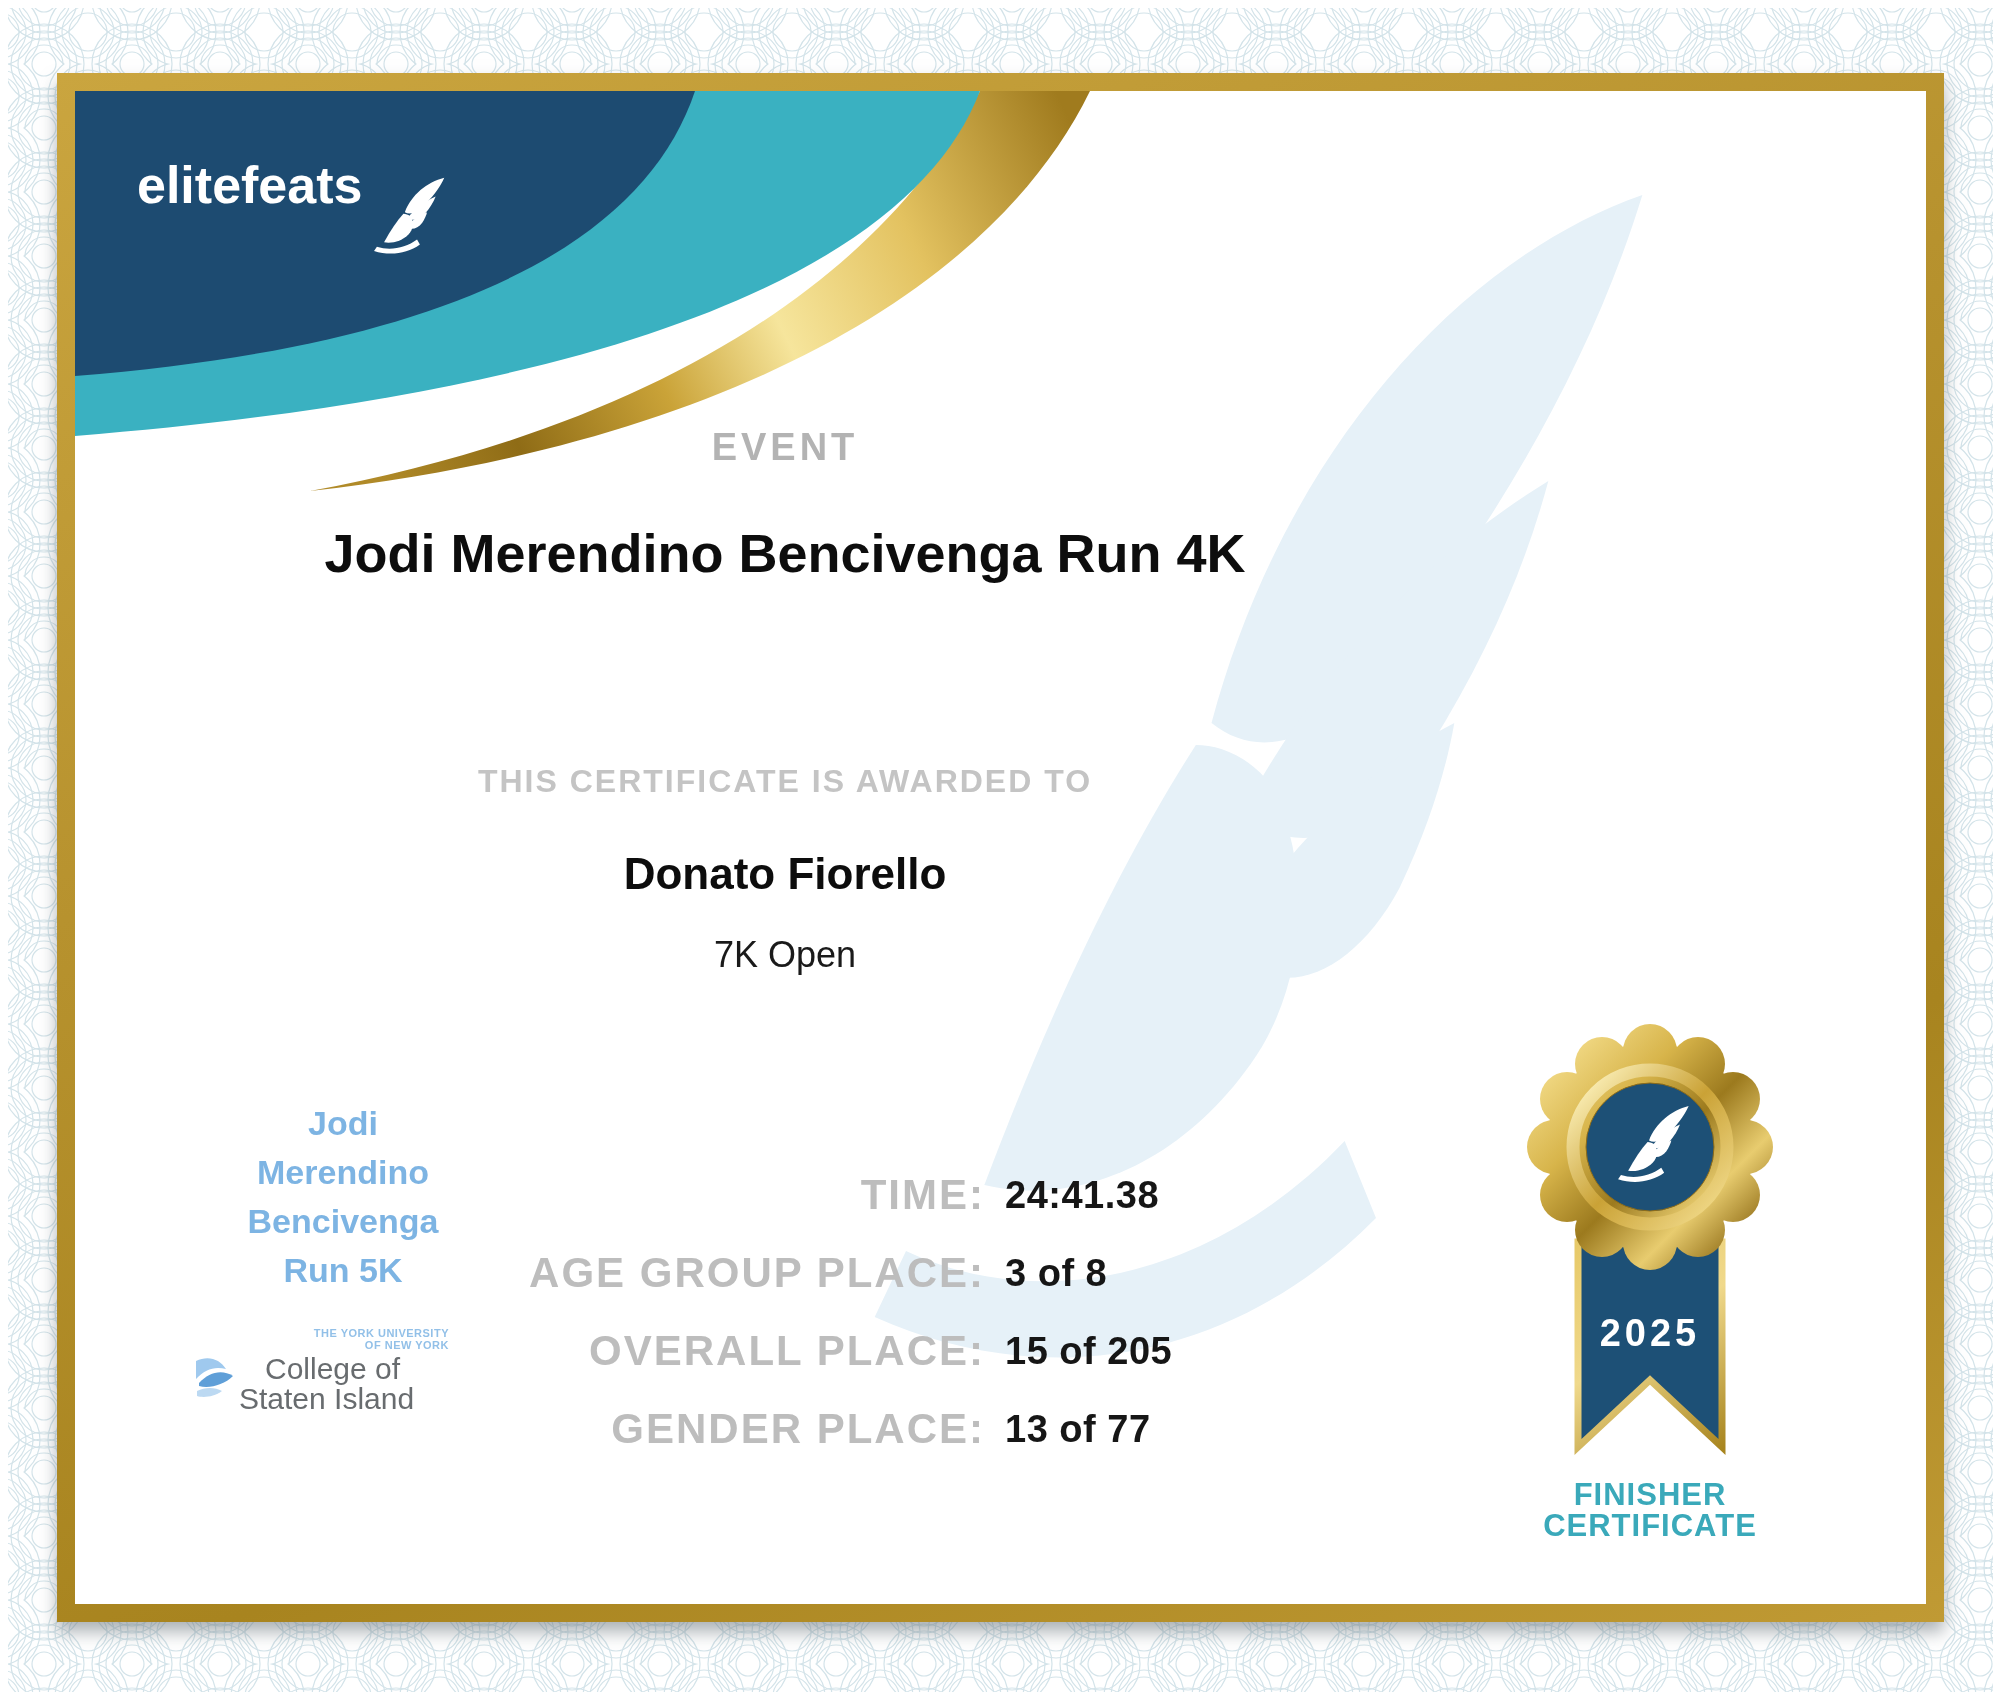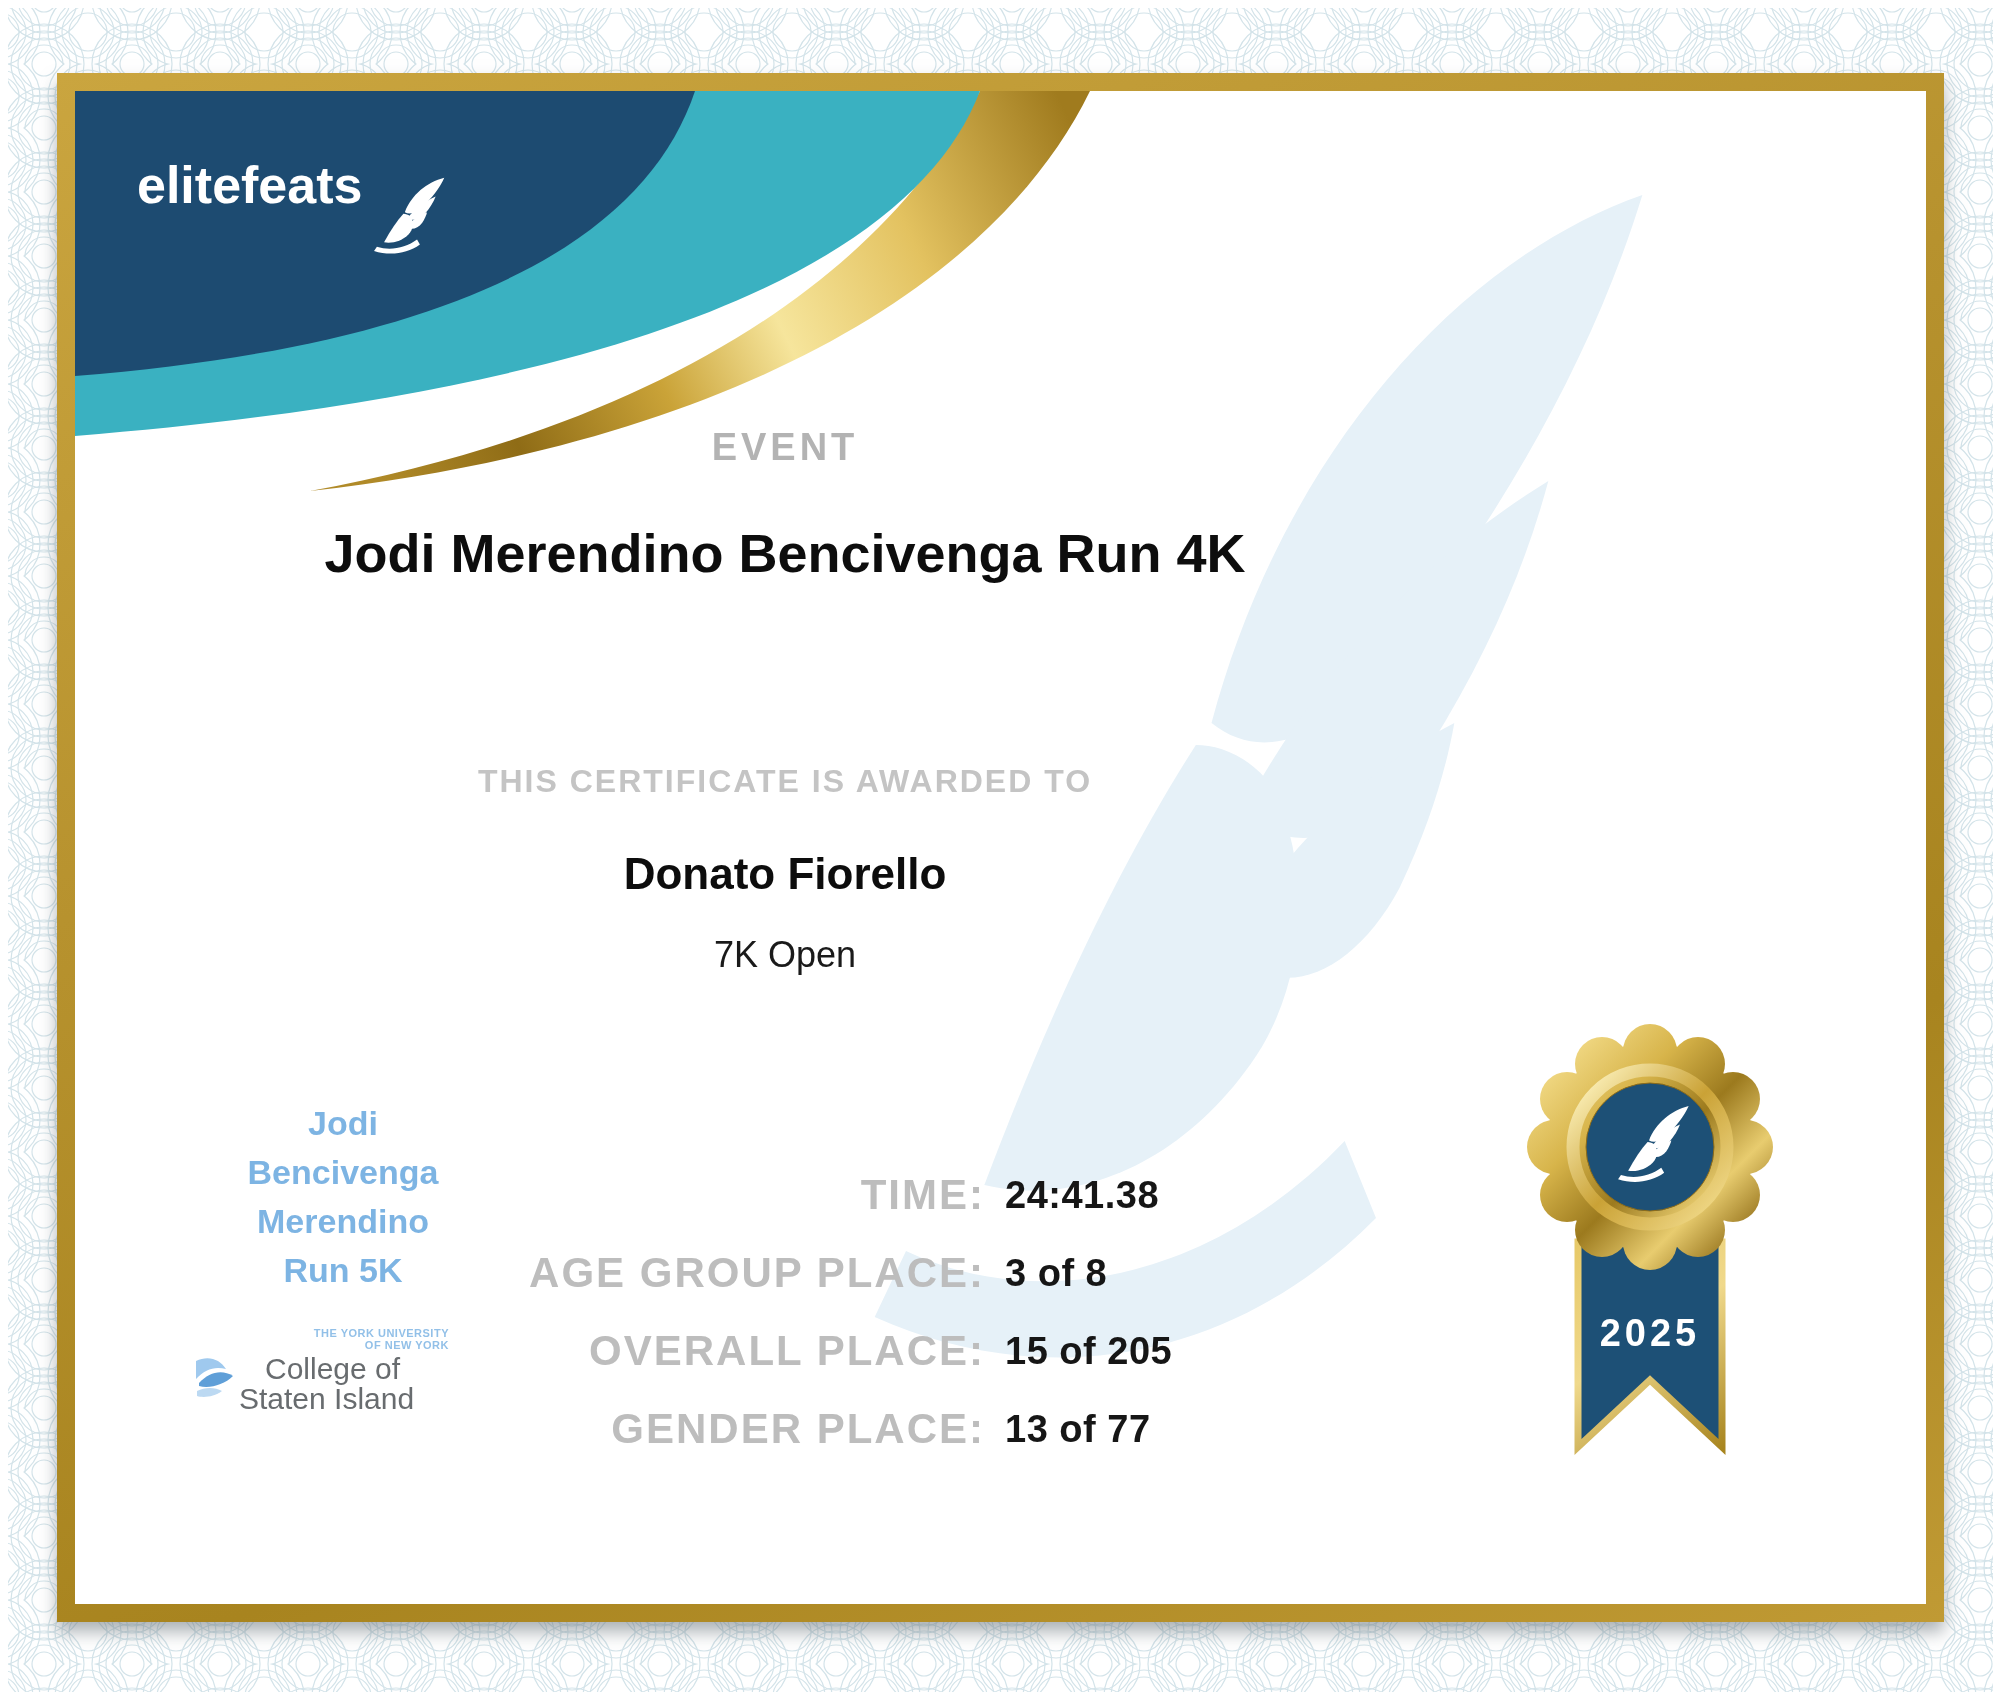--- a/index.html
+++ b/index.html
@@ -137,22 +137,22 @@
           <span class="stat-value">15 of 205</span>
         </div>
         <div class="stat-row">
           <span class="stat-label">GENDER PLACE:</span>
           <span class="stat-value">13 of 77</span>
         </div>
       </div>
 
       <div class="event-logo">
         <div>Jodi</div>
+        <div>Merendino</div>
         <div>Bencivenga</div>
-        <div>Merendino</div>
         <div>Run 5K</div>
       </div>
 
       <div class="csi">
         <div class="csi-univ">
           <div>THE YORK UNIVERSITY</div>
           <div>OF NEW YORK</div>
         </div>
         <div class="csi-main">
           <svg class="csi-icon" viewBox="0 0 42 52">
@@ -204,16 +204,20 @@
           <circle cx="150" cy="145" r="104"></circle>
         </g>
         <circle cx="150" cy="145" r="77" fill="none" stroke="url(#gmC)" stroke-width="13"></circle>
         <circle cx="150" cy="145" r="64" fill="#1d5076" stroke="#8f6c16" stroke-width="1"></circle>
         <g color="#ffffff">
           <use href="#wingfoot" transform="translate(108,101) scale(0.72)"></use>
         </g>
         <text x="150" y="344" text-anchor="middle" font-family="Liberation Sans, sans-serif" font-size="38" font-weight="bold" letter-spacing="4" fill="#ffffff">2025</text>
       </svg>
 
+      <div class="medal-caption">
+        <div>FINISHER</div>
+        <div>CERTIFICATE</div>
+      </div>
 
     </div>
   </div>
 </div>
 
 </body></html>

